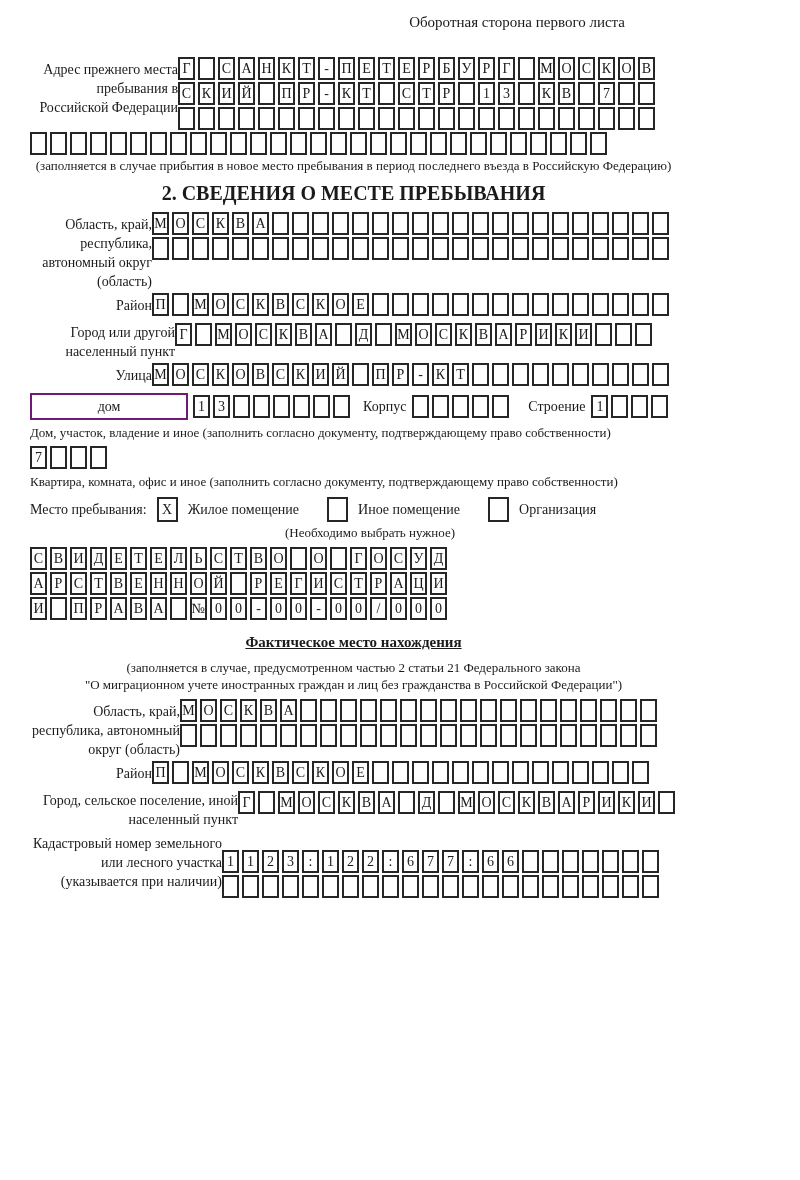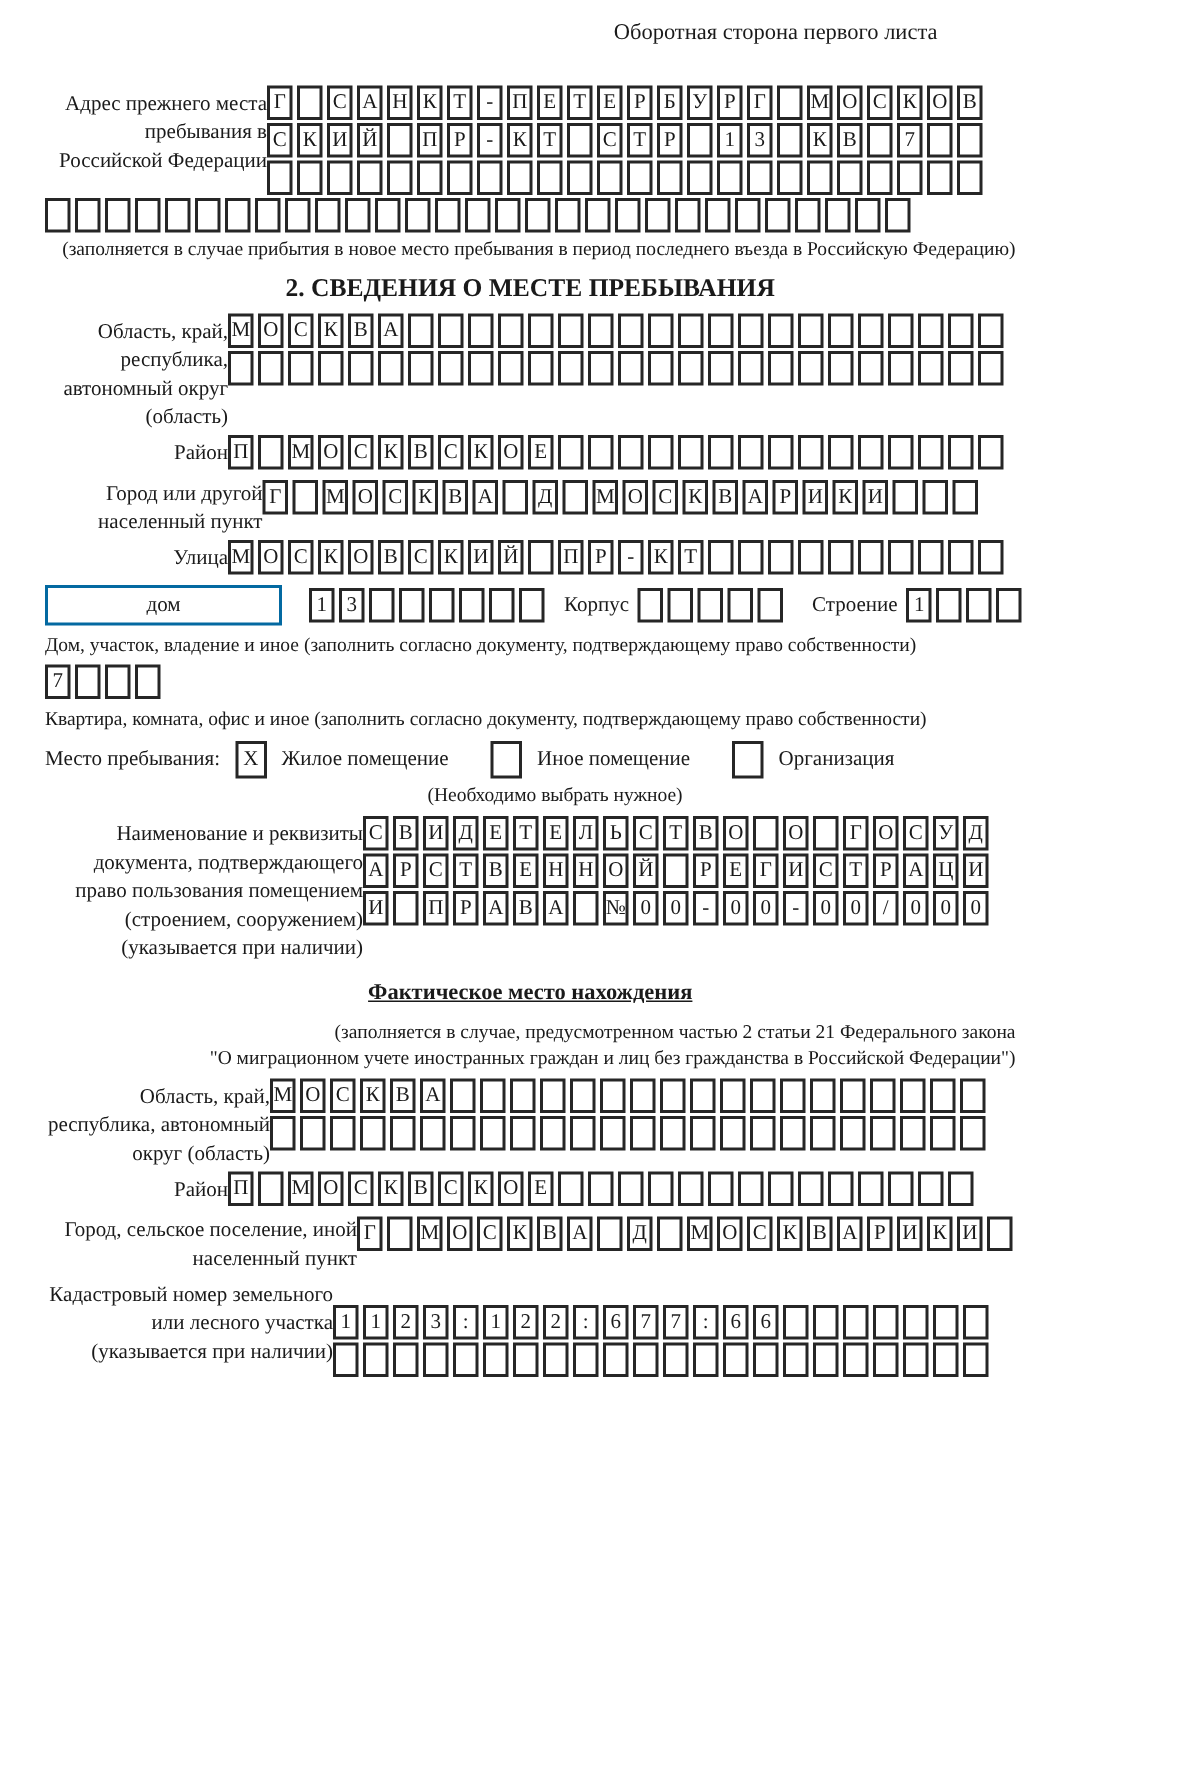--- a/index.html
+++ b/index.html
@@ -29,31 +29,31 @@
 
   .addr-label { width: 148px; flex: 0 0 auto; }
   .w122 { width: 122px; flex: 0 0 auto; }
   .w145 { width: 145px; flex: 0 0 auto; }
   .w150 { width: 150px; flex: 0 0 auto; }
   .w200 { width: 208px; flex: 0 0 auto; }
   .w190 { width: 192px; flex: 0 0 auto; }
   .w212 { width: 212px; flex: 0 0 auto; }
 
   .caption { font-size: 13px; line-height: 17px; }
-  .caption.center { text-align: right; }
+  .caption.center { text-align: center; }
   .mt2 { margin-top: 2px; } .mt4 { margin-top: 4px; } .mt6 { margin-top: 6px; }
   .mb4 { margin-bottom: 4px; } .mb6 { margin-bottom: 6px; }
 
-  .sec-title { text-align: center; font-weight: bold; font-size: 17px; margin: 8px 0 7px; }
+  .sec-title { text-align: center; font-weight: bold; font-size: 20px; margin: 8px 0 7px; }
 
   .house-row { display: flex; align-items: center; margin-top: 5px; }
   .label-box {
-    border: 2px solid #0369a1; height: 27px;
+    border: 2px solid #701a75; height: 27px;
     display: flex; align-items: center; justify-content: center;
-    font-size: 14px; flex: 0 0 auto; margin-right: 18px; font-family: Liberation Serif, serif;
+    font-size: 14px; flex: 0 0 auto; margin-right: 5px; font-family: Liberation Serif, serif;
   }
   .dom-box { width: 158px; }
   .kv-box { width: 196px; }
   .inline-lbl { font-size: 14px; margin: 0 6px 0 10px; }
 
   .stay-row { display: flex; align-items: center; margin-top: 7px; font-size: 14px; }
   .checkbox {
     width: 21px; height: 25px; border: 2px solid #262626;
     display: flex; align-items: center; justify-content: center;
     font-size: 14px; flex: 0 0 auto;
@@ -393,21 +393,20 @@
     <span class="checkbox">X</span>
     <span class="opt-label">Жилое помещение</span>
     <span class="checkbox"></span>
     <span class="opt-label">Иное помещение</span>
     <span class="checkbox"></span>
     <span class="opt-label">Организация</span>
   </div>
   <div class="caption mt2" style="margin-left:170px; width:340px; text-align:center">(Необходимо выбрать нужное)</div>
 
   <div class="frow mt6">
-    <div class="label w212">Наименование и реквизиты документа, подтверждающего право пользования помещением (строением, сооружением) (указывается при наличии)</div>
     <div class="cellrows">
       <div class="cells">
           <div class="cell">С</div>
           <div class="cell">В</div>
           <div class="cell">И</div>
           <div class="cell">Д</div>
           <div class="cell">Е</div>
           <div class="cell">Т</div>
           <div class="cell">Е</div>
           <div class="cell">Л</div>

